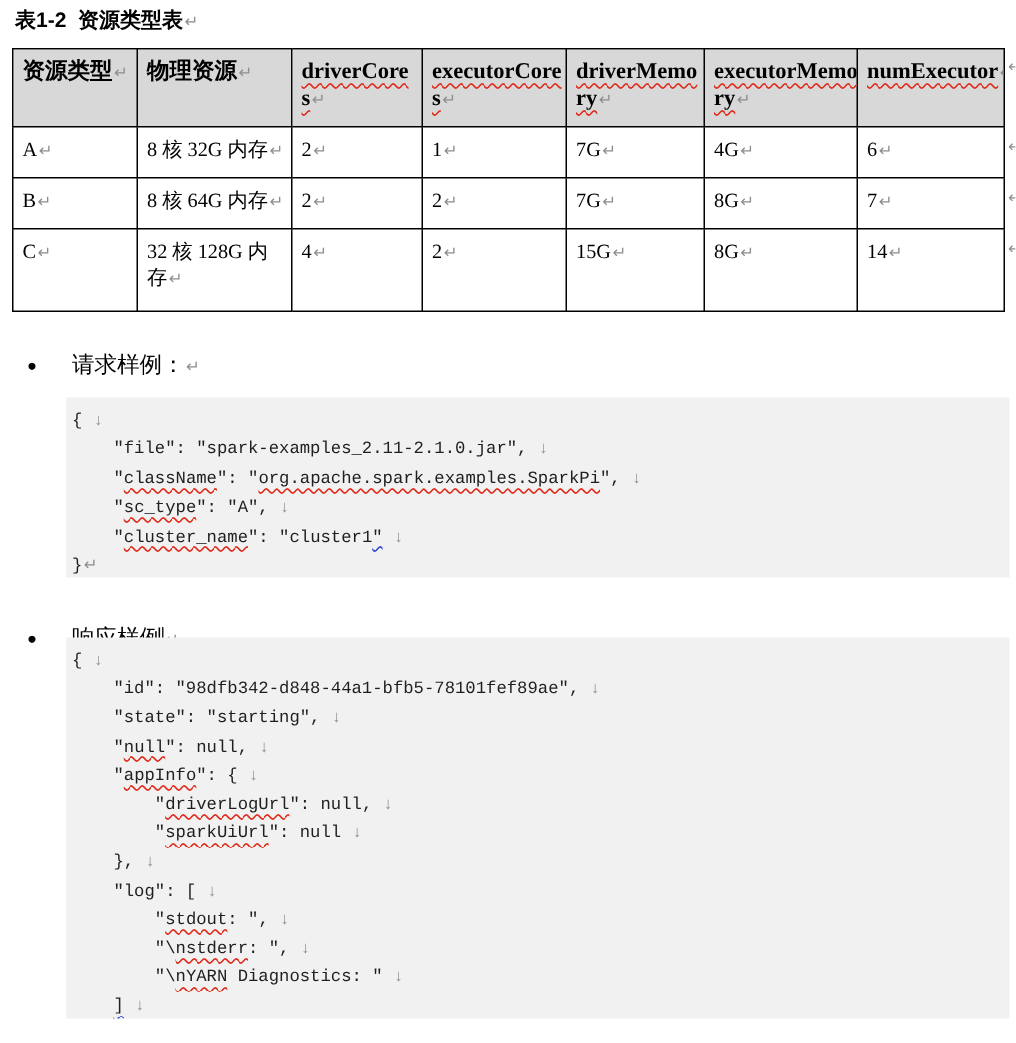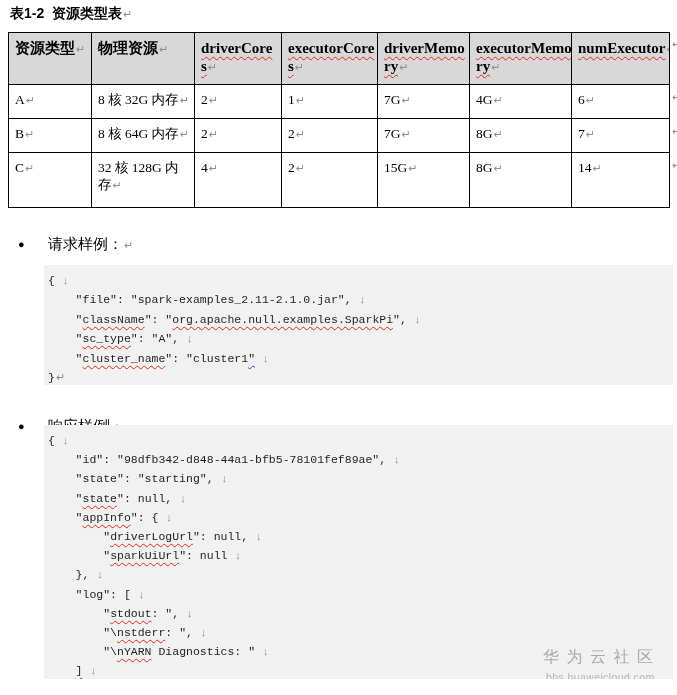--- a/index.html
+++ b/index.html
@@ -127,45 +127,41 @@
   <span class="mark row-end-mark" style="top:125px">↵</span>
   <span class="mark row-end-mark" style="top:159px">↵</span>
 
   <div class="bullet-row" id="bullet-request">
     <span class="dot">●</span><span>请求样例：</span><span class="mark">↵</span>
   </div>
 
   <div class="code" id="code-request">
       <div class="code-line"><span>{ </span><span class="mark">↓</span></div>
       <div class="code-line"><span>    "file": "spark-examples_2.11-2.1.0.jar", </span><span class="mark">↓</span></div>
-      <div class="code-line"><span>    "</span><span class="sq-red">className</span><span>": "</span><span class="sq-red">org.apache.null.examples.SparkPi</span><span>", </span><span class="mark">↓</span></div>
+      <div class="code-line"><span>    "</span><span class="sq-red">className</span><span>": "</span><span class="sq-red">org.apache.spark.examples.SparkPi</span><span>", </span><span class="mark">↓</span></div>
       <div class="code-line"><span>    "</span><span class="sq-red">sc_type</span><span>": "A", </span><span class="mark">↓</span></div>
       <div class="code-line"><span>    "</span><span class="sq-red">cluster_name</span><span>": "cluster1</span><span class="sq-blue">"</span><span> </span><span class="mark">↓</span></div>
       <div class="code-line"><span>}</span><span class="mark">↵</span></div>
     </div>
 
   <div class="bullet-row" id="bullet-response">
     <span class="dot">●</span><span>响应样例</span><span class="caret"></span><span class="mark">↵</span>
   </div>
 
   <div class="code" id="code-response">
       <div class="code-line"><span>{ </span><span class="mark">↓</span></div>
       <div class="code-line"><span>    "id": "98dfb342-d848-44a1-bfb5-78101fef89ae", </span><span class="mark">↓</span></div>
       <div class="code-line"><span>    "state": "starting", </span><span class="mark">↓</span></div>
-      <div class="code-line"><span>    "</span><span class="sq-red">state</span><span>": null, </span><span class="mark">↓</span></div>
+      <div class="code-line"><span>    "</span><span class="sq-red">null</span><span>": null, </span><span class="mark">↓</span></div>
       <div class="code-line"><span>    "</span><span class="sq-red">appInfo</span><span>": { </span><span class="mark">↓</span></div>
       <div class="code-line"><span>        "</span><span class="sq-red">driverLogUrl</span><span>": null, </span><span class="mark">↓</span></div>
       <div class="code-line"><span>        "</span><span class="sq-red">sparkUiUrl</span><span>": null </span><span class="mark">↓</span></div>
       <div class="code-line"><span>    }, </span><span class="mark">↓</span></div>
       <div class="code-line"><span>    "log": [ </span><span class="mark">↓</span></div>
       <div class="code-line"><span>        "</span><span class="sq-red">stdout</span><span>: ", </span><span class="mark">↓</span></div>
       <div class="code-line"><span>        "\</span><span class="sq-red">nstderr</span><span>: ", </span><span class="mark">↓</span></div>
       <div class="code-line"><span>        "\</span><span class="sq-red">nYARN</span><span> Diagnostics: " </span><span class="mark">↓</span></div>
       <div class="code-line"><span>    </span><span class="sq-blue">]</span><span> </span><span class="mark">↓</span></div>
       <div class="code-line"><span>}</span><span class="mark">↵</span></div>
     </div>
 
-  <div class="watermark">
-    <div class="wm-name">华为云社区</div>
-    <div class="wm-site">bbs.huaweicloud.com</div>
-  </div>
 
 </div>
 
 </body></html>

